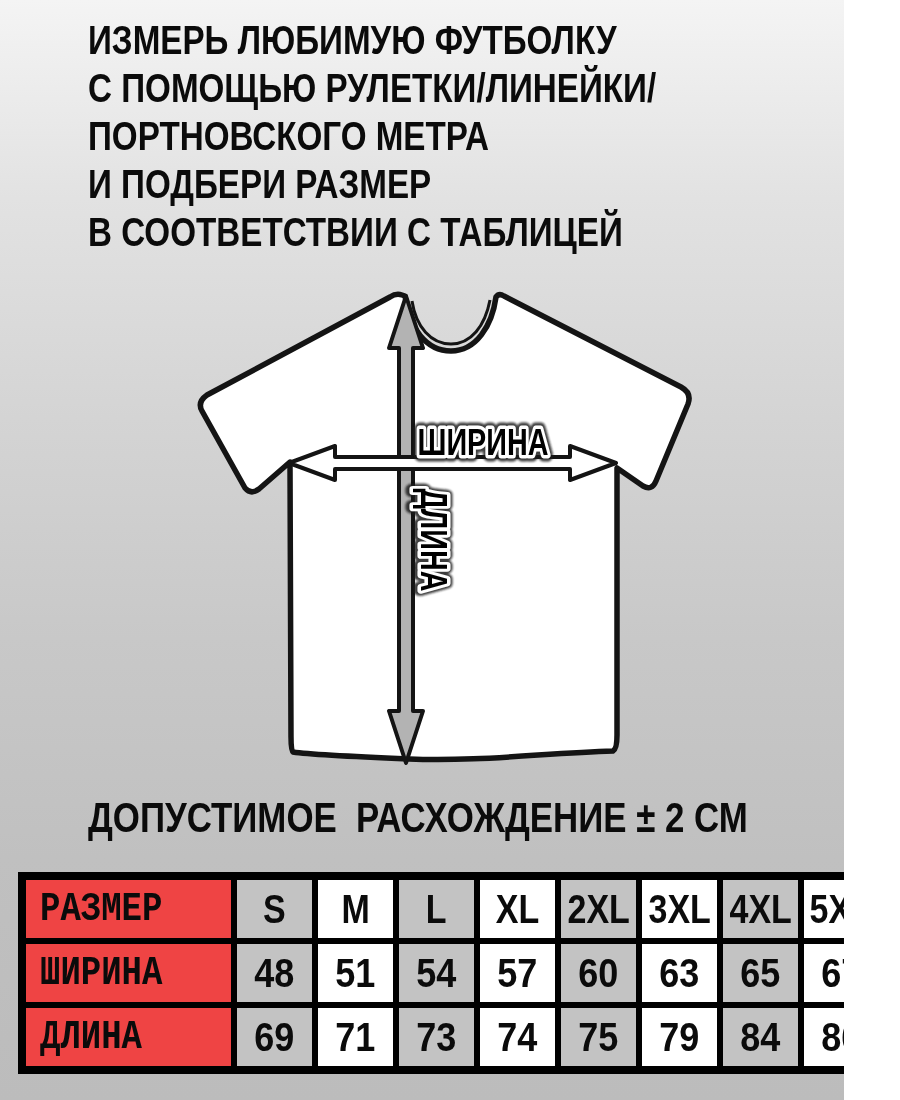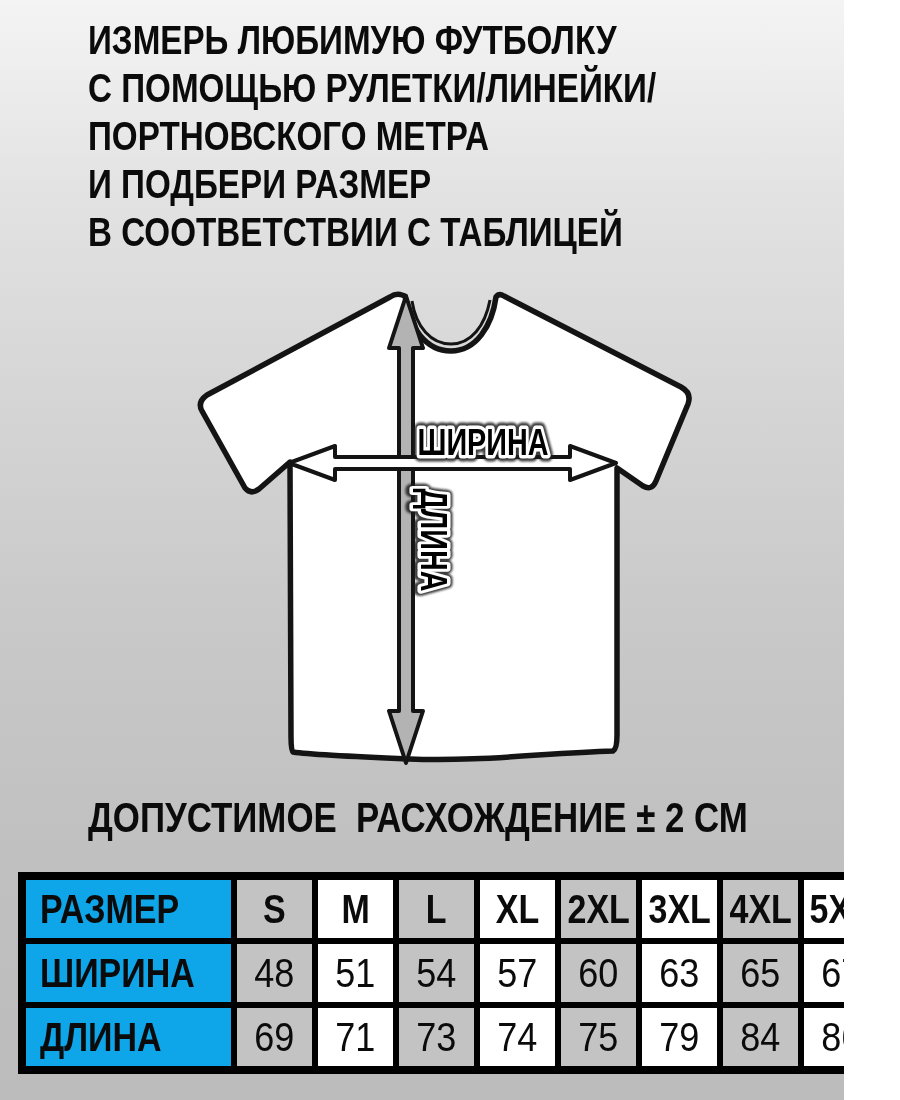--- a/index.html
+++ b/index.html
@@ -32,23 +32,23 @@
   
   .size-table{
     position:absolute;left:18px;top:872px;width:864px;
     border-collapse:collapse;table-layout:fixed;
     border:8px solid #000;background:#fff;
     color:#0b0b0b;
   }
   .size-table td{border:6px solid #000;height:58px;padding:0;vertical-align:middle;overflow:hidden;}
   .c-label{width:212px;}
   .c-size{width:81px;}
-  td.lbl{background:#0ea5e9;text-align:left;font-weight:bold;font-size:40px;}
+  td.lbl{background:#ef4444;text-align:left;font-weight:bold;font-size:40px;font-family:Liberation Mono, monospace;}
   td.sz{text-align:center;font-weight:bold;font-size:40px;}
-  td.num{text-align:center;font-weight:normal;font-size:40px;}
+  td.num{text-align:center;font-weight:bold;font-size:40px;}
   td.g{background:#c3c3c3;}
   td.w{background:#ffffff;}
   .cnd-l{display:inline-block;transform:scaleX(.85);transform-origin:left center;margin-left:14px;white-space:nowrap;}
   .cnd-c{display:inline-block;transform:scaleX(.85);transform-origin:center center;white-space:nowrap;}
   .cnd-n{display:inline-block;transform:scaleX(.9);transform-origin:center center;white-space:nowrap;}
 </style>
 </head>
 <body>
 
 <div class="page">

